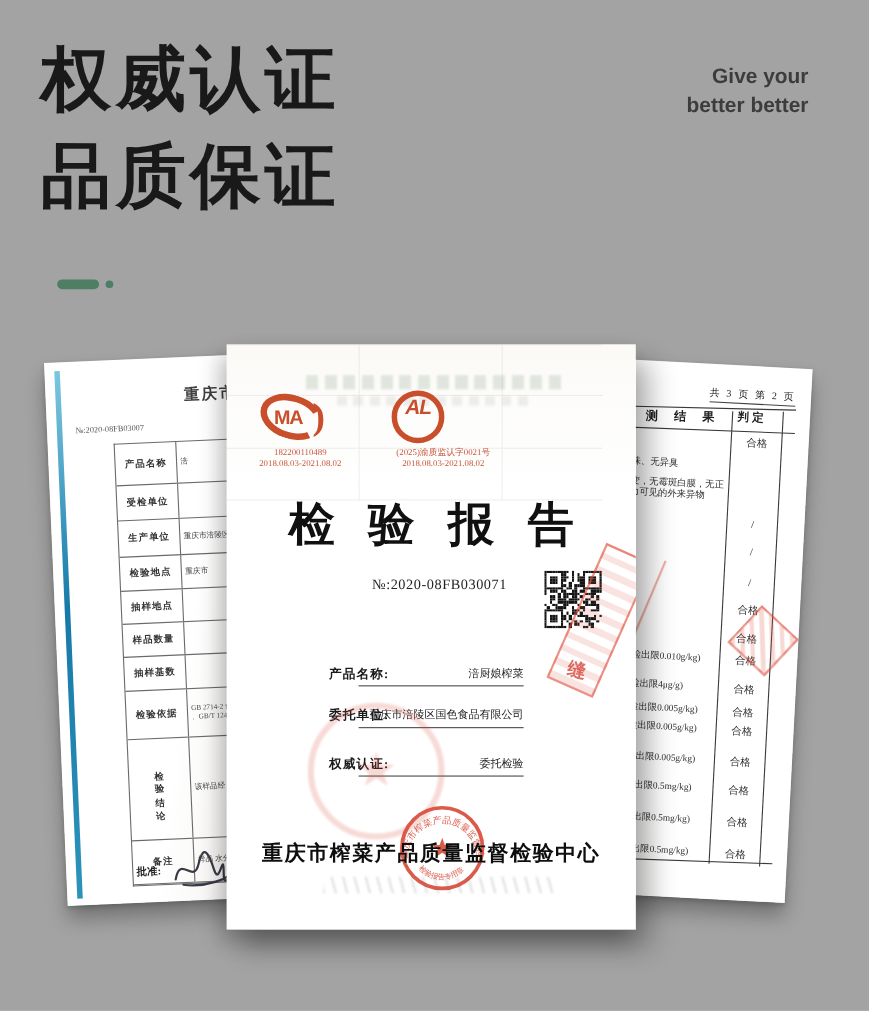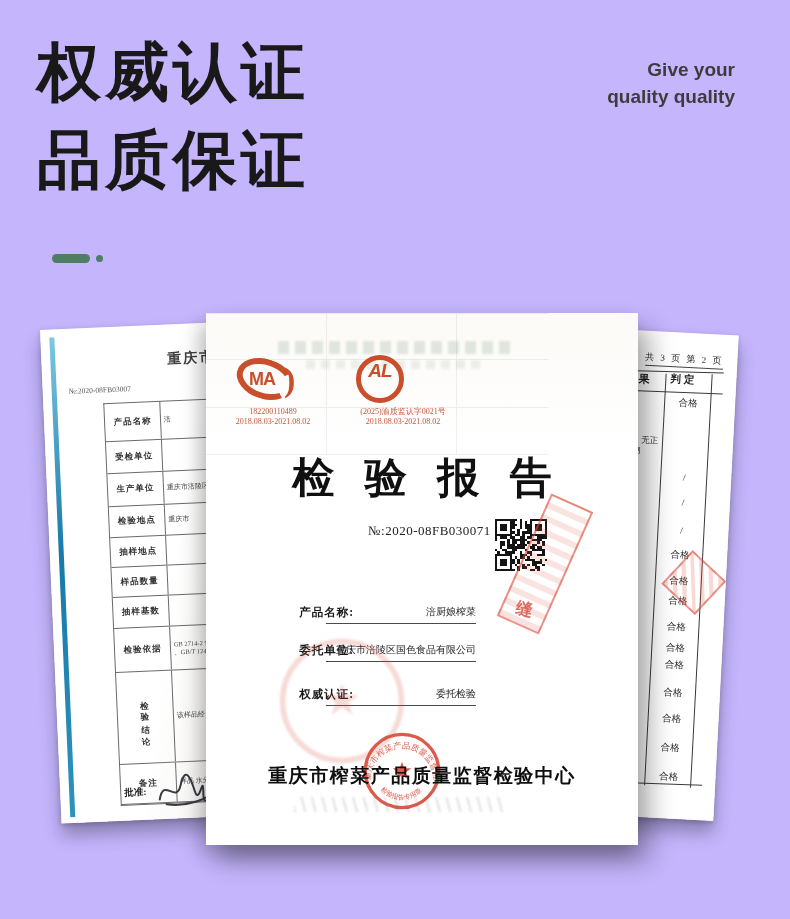--- a/index.html
+++ b/index.html
@@ -1,21 +1,21 @@
 <!DOCTYPE html>
 <html style="--accent: #4e7e63; --heading: #191919; --tagline: #3c3c3c; --logo: #c94f2c; --stamp: #d84a38; --stripe: #2f93bd;"><head>
 <meta charset="utf-8">
 <style>
   :root{
     --accent:#4e7e63; --heading:#191919; --tagline:#3c3c3c;
     --logo:#c94f2c; --stamp:#d84a38; --stripe:#2f93bd;
   }
   *{margin:0;padding:0;box-sizing:border-box;}
   html,body{background:#ffffff;}
-  #page{position:relative;width:790px;height:919px;background:#c4b5fd;overflow:hidden;
+  #page{position:relative;width:790px;height:919px;background:#a3a3a3;overflow:hidden;
         font-family:"Liberation Sans",sans-serif;}
 
   
   .headline{position:absolute;left:37px;top:28px;font-size:64px;line-height:88px;
             font-weight:900;color:var(--heading);letter-spacing:4px;}
   .tagline{position:absolute;right:55px;top:56px;text-align:right;font-size:19px;
            line-height:27px;color:var(--tagline);font-weight:600;}
   .accent-dash{position:absolute;left:52px;top:254px;width:38px;height:9px;
                border-radius:4.5px;background:var(--accent);}
   .accent-dot{position:absolute;left:96px;top:255px;width:7px;height:7px;
@@ -24,21 +24,21 @@
   
   .doc{position:absolute;background:#fefefe;overflow:hidden;}
   .doc-left{left:40px;top:330px;width:190px;height:494px;z-index:1;
             transform:rotate(-2.5deg);transform-origin:top left;
             background:linear-gradient(100deg,#ffffff 60%,#f1efeb 100%);
             box-shadow:0 12px 18px rgba(0,0,0,.30),0 2px 5px rgba(0,0,0,.18);}
   .doc-right{left:556px;top:326px;width:183px;height:486px;z-index:1;
              transform:rotate(3deg);transform-origin:top left;
              background:linear-gradient(260deg,#ffffff 70%,#f3f1ed 100%);
              box-shadow:0 12px 18px rgba(0,0,0,.30),0 2px 5px rgba(0,0,0,.18);}
-  .doc-center{left:206px;top:313px;width:432px;height:532px;z-index:3;
+  .doc-center{left:206px;top:313px;width:372px;height:532px;z-index:3;
               background:linear-gradient(180deg,#fbfaf7,#ffffff 25%);
               box-shadow:-8px 10px 18px rgba(0,0,0,.20),12px 16px 24px rgba(0,0,0,.32);}
 
   
   .stripe{position:absolute;left:9px;top:8px;width:5px;height:480px;
           background:linear-gradient(#7cc7e0,#1779a8 45%,#2d93bb);}
   .ldoc-title{position:absolute;left:126px;top:26px;font:bold 14px "Liberation Serif",serif;
               color:#3f3f3f;letter-spacing:2px;white-space:nowrap;}
   .ldoc-no{position:absolute;left:26px;top:58px;font:7.5px/9px "Liberation Serif",serif;color:#555;}
   .ldoc-table{position:absolute;left:60px;top:76px;width:134px;border:1px solid #6a6a6a;border-right:none;}
@@ -151,21 +151,21 @@
 <body>
 
 <div id="page">
 
   <div class="headline">
     <div>权威认证</div>
     <div>品质保证</div>
   </div>
   <div class="tagline">
     <div>Give your</div>
-    <div>quality quality</div>
+    <div>better better</div>
   </div>
   <div class="accent-dash"></div>
   <div class="accent-dot"></div>
 
   <div class="doc doc-left">
     <div class="stripe"></div>
     <div class="ldoc-title">重庆市</div>
     <div class="ldoc-no">№:2020-08FB03007</div>
     <div class="ldoc-table">
 

